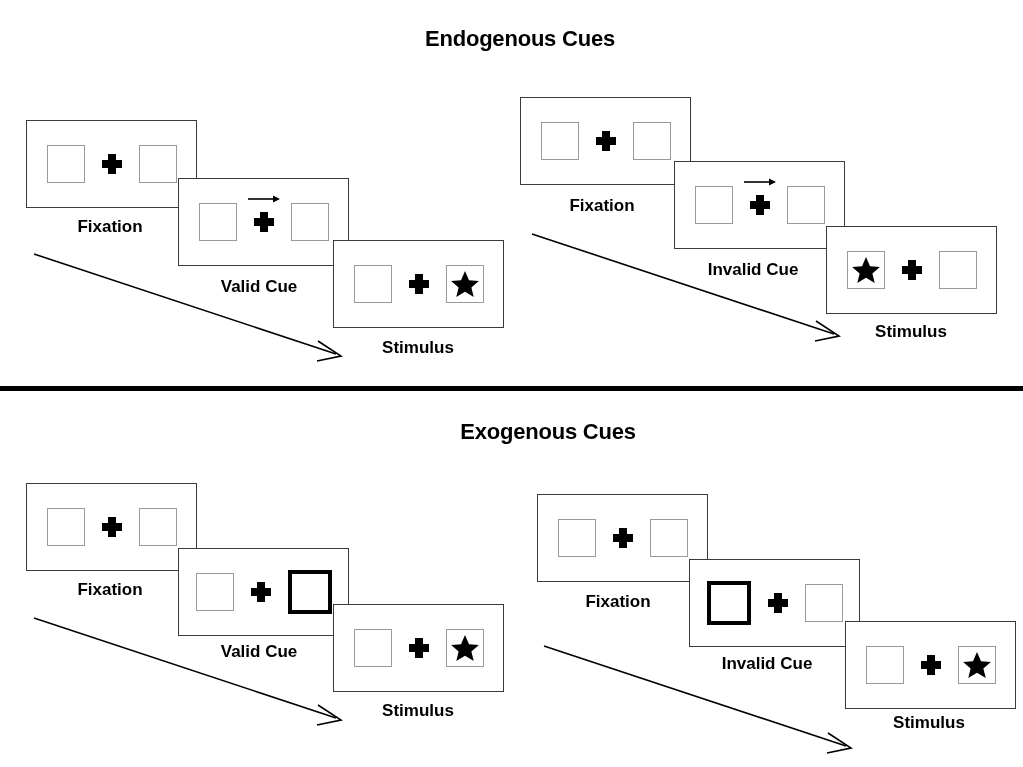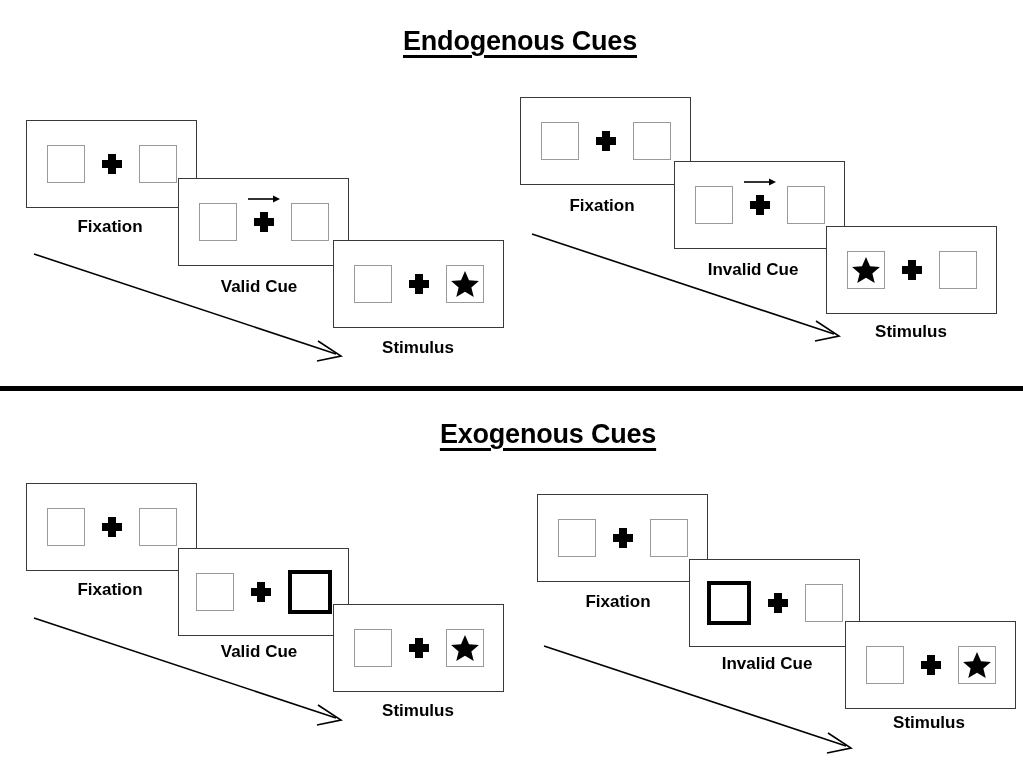--- a/index.html
+++ b/index.html
@@ -12,24 +12,23 @@
     height: 767px;
     position: relative;
     overflow: hidden;
     font-family: "Liberation Sans", sans-serif;
     color: #000000;
   }
 
   
   .section-title {
     position: absolute;
-    font-size: 27px;
+    font-size: 22px;
     font-weight: bold;
     letter-spacing: -0.2px;
-    text-decoration: underline;
     text-underline-offset: 5px;
     text-decoration-thickness: 3px;
     white-space: nowrap;
     transform: translateX(-50%);
   }
 
   
   .divider {
     position: absolute;
     left: 0;

